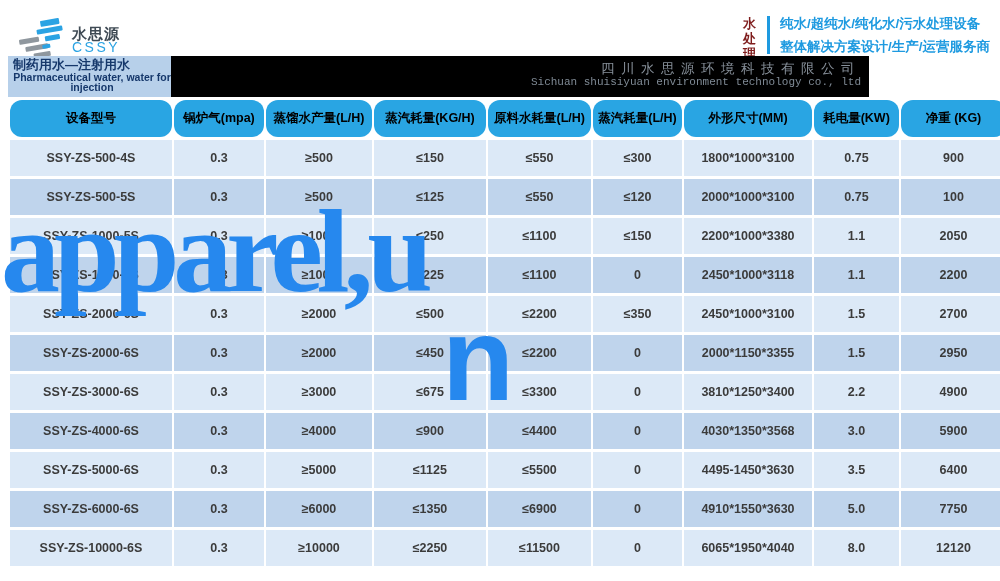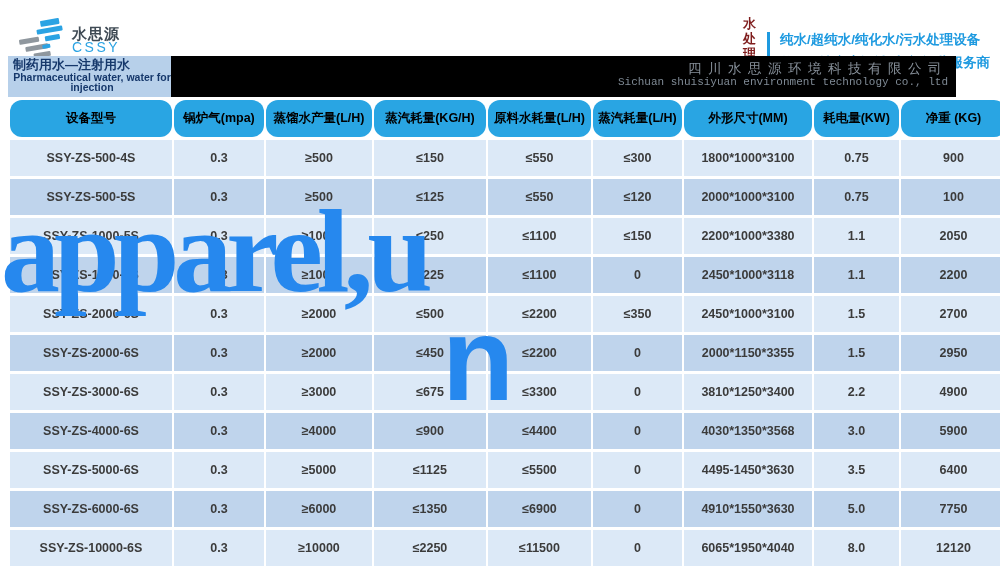--- a/index.html
+++ b/index.html
@@ -9,26 +9,26 @@
 
   
   .topbar { position:absolute; left:8px; top:12px; width:984px; height:56px; background:#ffffff; }
   .logo { position:absolute; left:10px; top:6px; display:flex; align-items:center; }
   .logo-text { margin-left:6px; }
   .logo-cn { font-size:15px; font-weight:bold; color:#3f4a54; letter-spacing:1px; line-height:16px; }
   .logo-en { font-size:14px; font-weight:normal; color:#2ba3e3; letter-spacing:2.5px; line-height:11px; }
 
   .tagline { position:absolute; right:2px; top:4px; display:flex; align-items:flex-start; }
   .tagline-vert { width:16px; font-size:13px; line-height:15px; font-weight:bold; color:#7f1d1d; margin-right:8px; word-break:break-all; }
-  .tagline-lines { border-left:3px solid #1e9ae0; padding-left:10px;margin-top:16px; }
+  .tagline-lines { border-left:3px solid #1e9ae0; padding-left:10px; }
   .tagline-lines div { font-size:13.5px; font-weight:bold; color:#1e9ae0; line-height:15px; }
   .tagline-lines div + div { margin-top:8px; }
 
   
-  .banner { position:absolute; left:8px; top:56px; width:948px; height:41px; display:flex; }
+  .banner { position:absolute; left:8px; top:56px; width:861px; height:41px; display:flex; }
   .banner-left { width:163px; background:#b7d0ea; padding:2px 4px 0 5px; }
   .banner-title-cn { font-size:13px; font-weight:bold; color:#16386b; line-height:14px; }
   .banner-title-en { font-size:10.5px; font-weight:bold; color:#16386b; line-height:10px; width:158px;text-align:center; }
   .banner-right { flex:1; background:#000000; text-align:right; padding:5px 8px 0 0; }
   .company-cn { font-size:13.5px; color:#87909a; letter-spacing:6.5px; line-height:15px; }
   .company-en { font-size:11px; color:#7f8a95; font-family:"Liberation Mono","DejaVu Sans Mono",monospace; line-height:12px; }
 
   
   table.spec { position:absolute; left:8px; top:97px; width:984px; table-layout:fixed;
                border-collapse:separate; border-spacing:2px 3px; background:#ffffff; }

